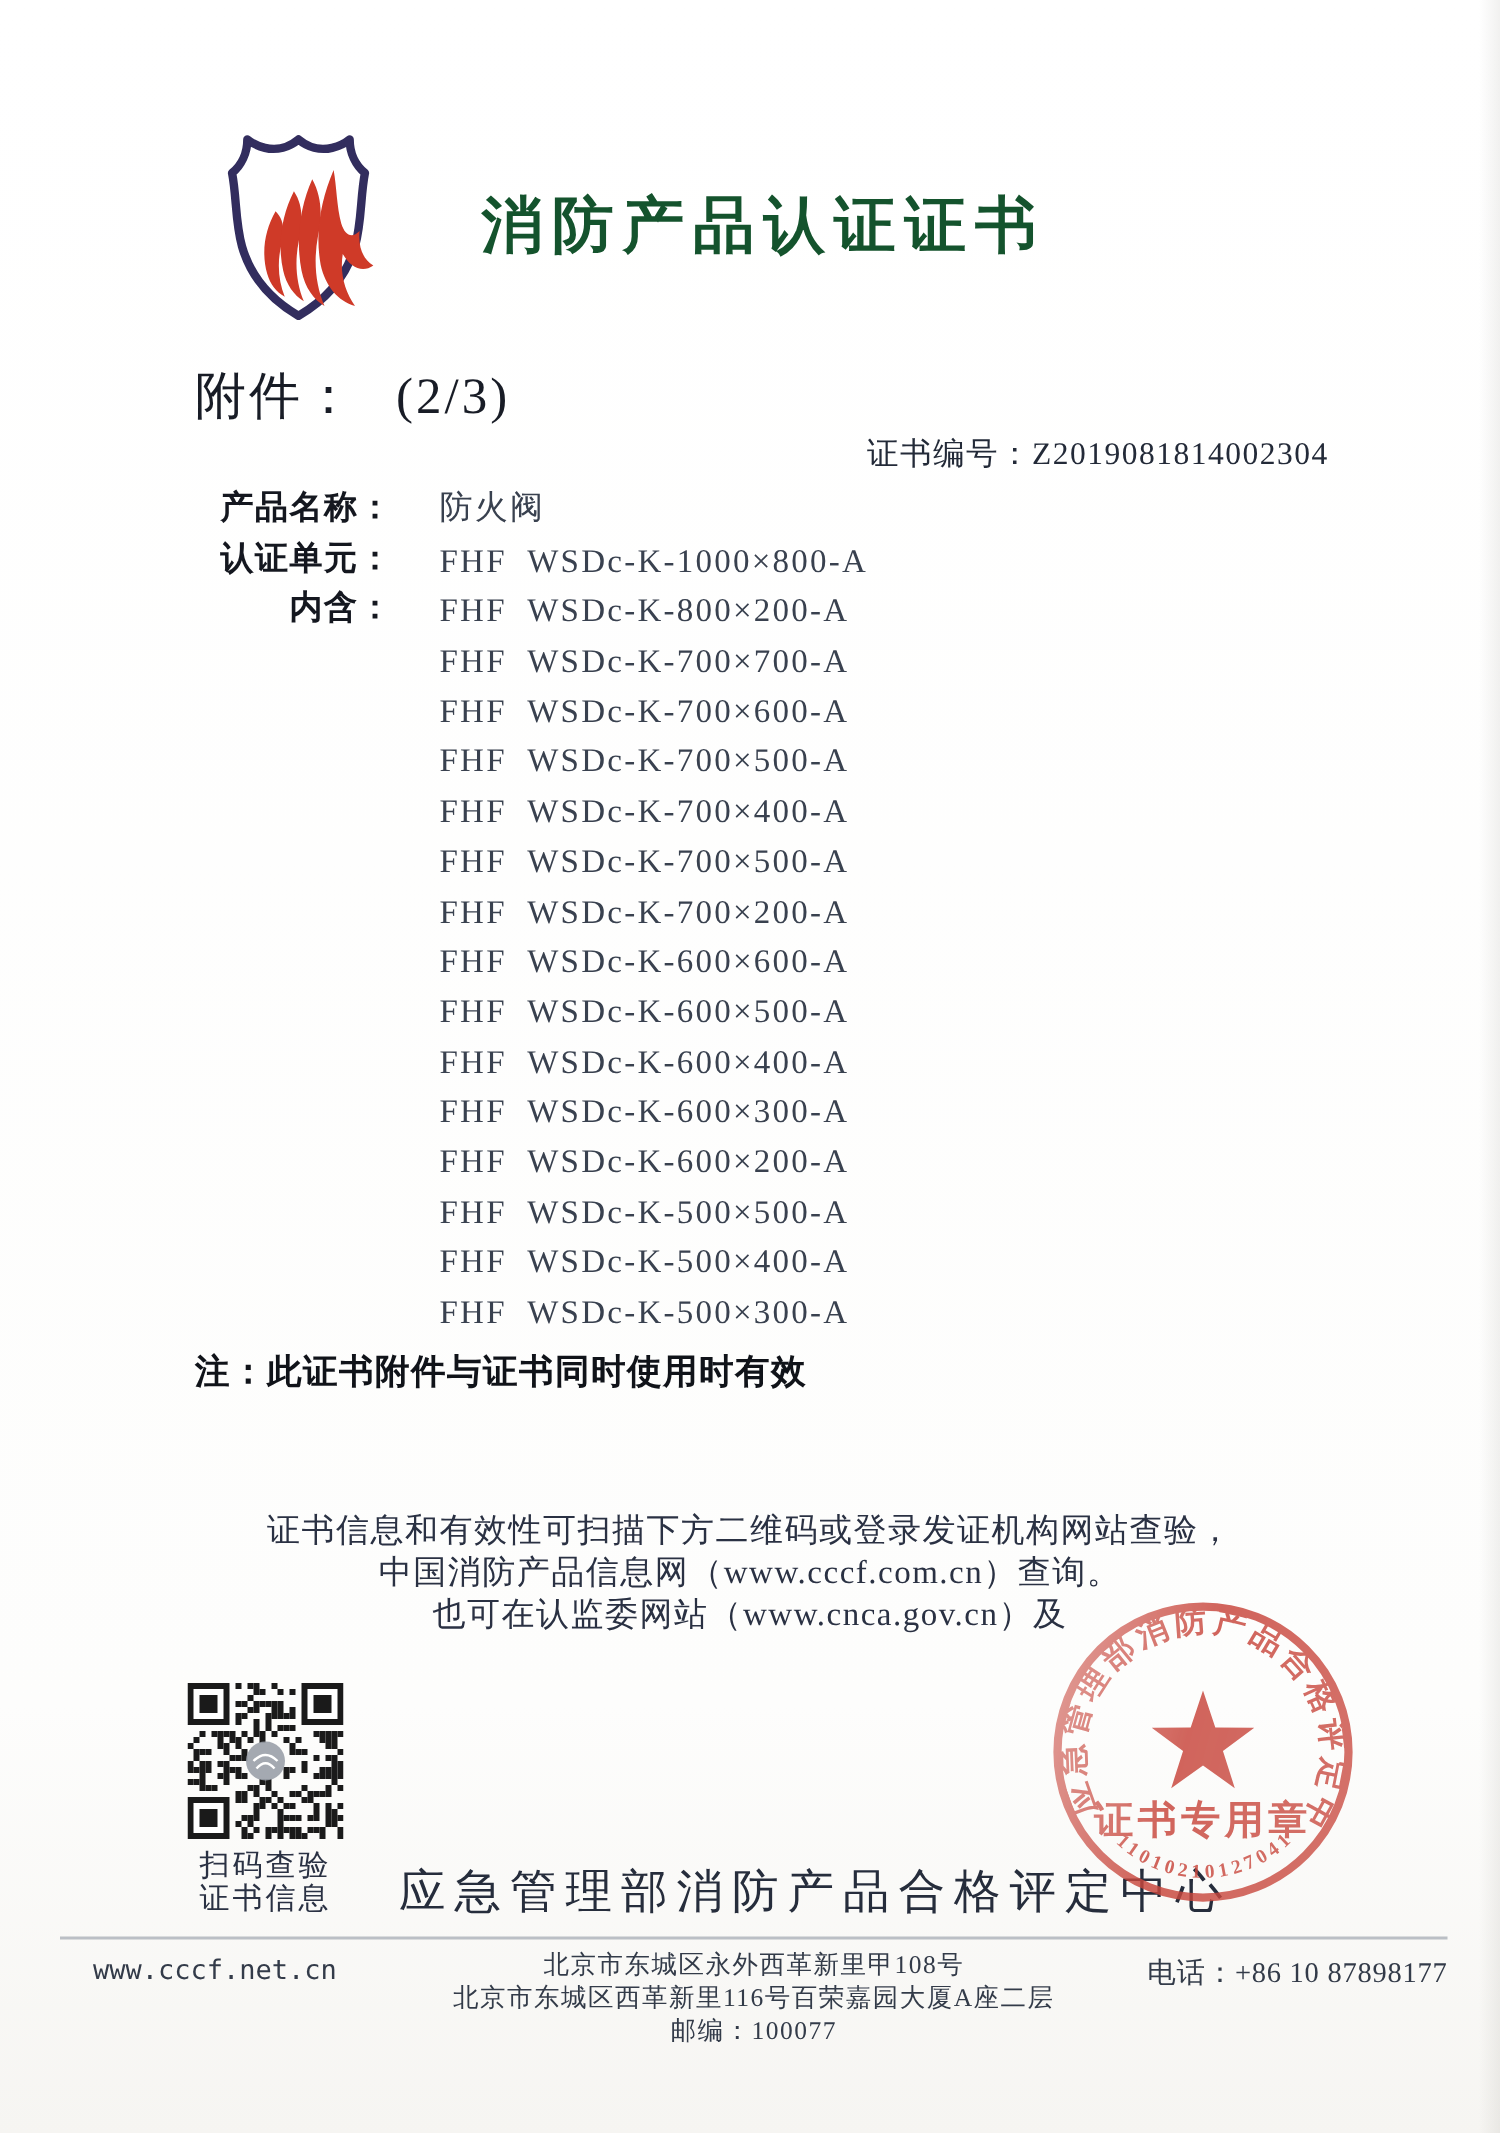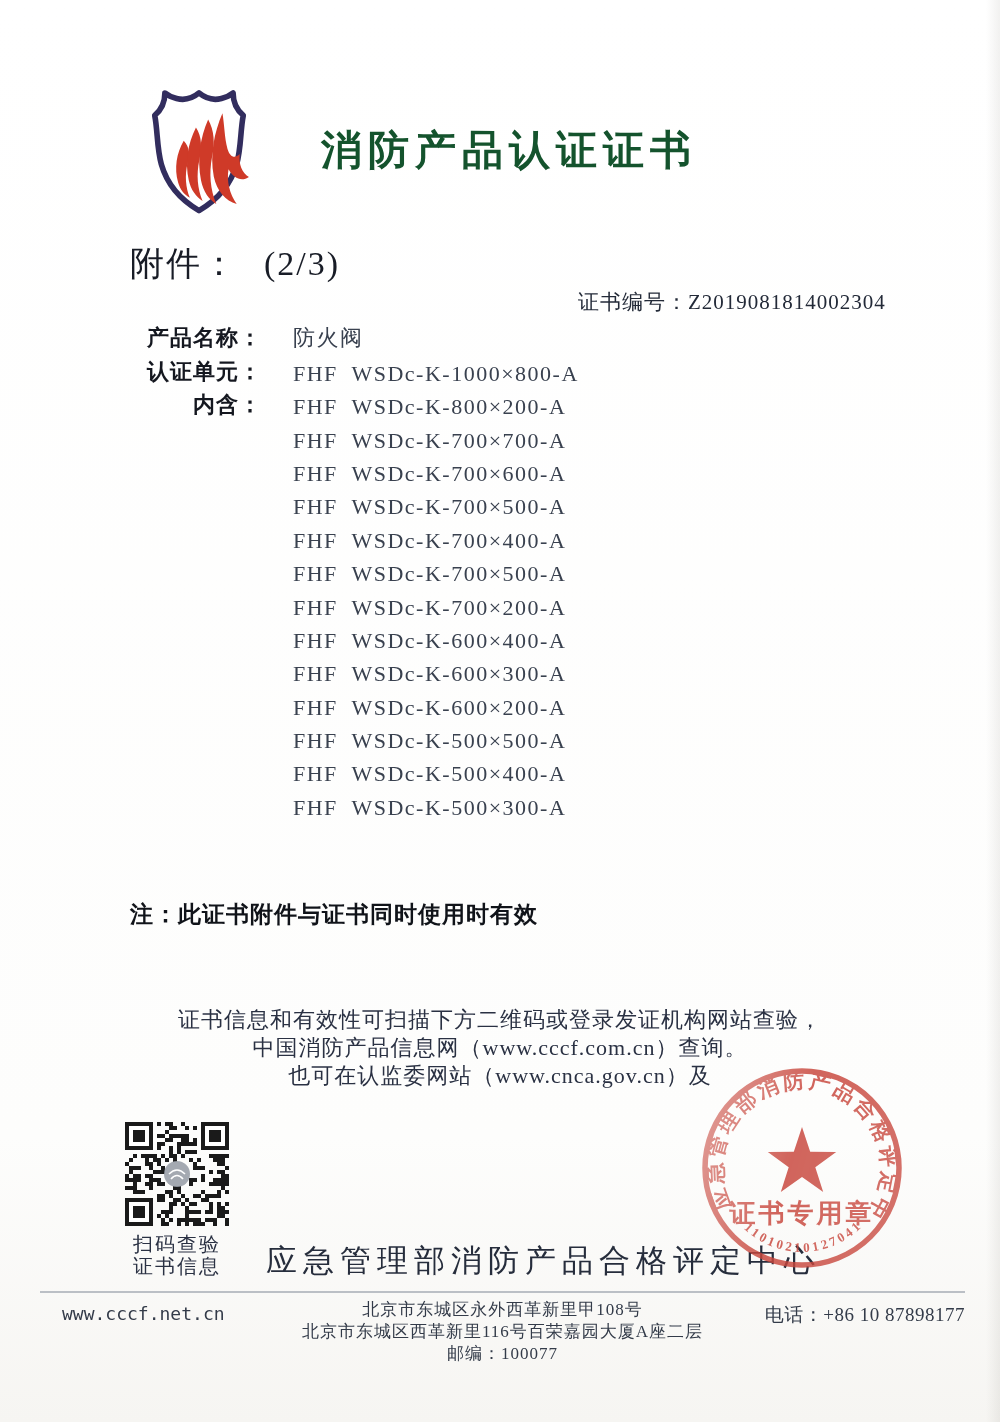--- a/index.html
+++ b/index.html
@@ -140,21 +140,29 @@
     <div class="frow">
       <span class="flabel"></span>
       <span class="fvalue">FHF  WSDc-K-700×500-A</span>
     </div>
 
     <div class="frow">
       <span class="flabel"></span>
       <span class="fvalue">FHF  WSDc-K-700×200-A</span>
     </div>
 
-
+    <div class="frow">
+      <span class="flabel"></span>
+      <span class="fvalue">FHF  WSDc-K-600×600-A</span>
+    </div>
+
+    <div class="frow">
+      <span class="flabel"></span>
+      <span class="fvalue">FHF  WSDc-K-600×500-A</span>
+    </div>
 
     <div class="frow">
       <span class="flabel"></span>
       <span class="fvalue">FHF  WSDc-K-600×400-A</span>
     </div>
 
     <div class="frow">
       <span class="flabel"></span>
       <span class="fvalue">FHF  WSDc-K-600×300-A</span>
     </div>

